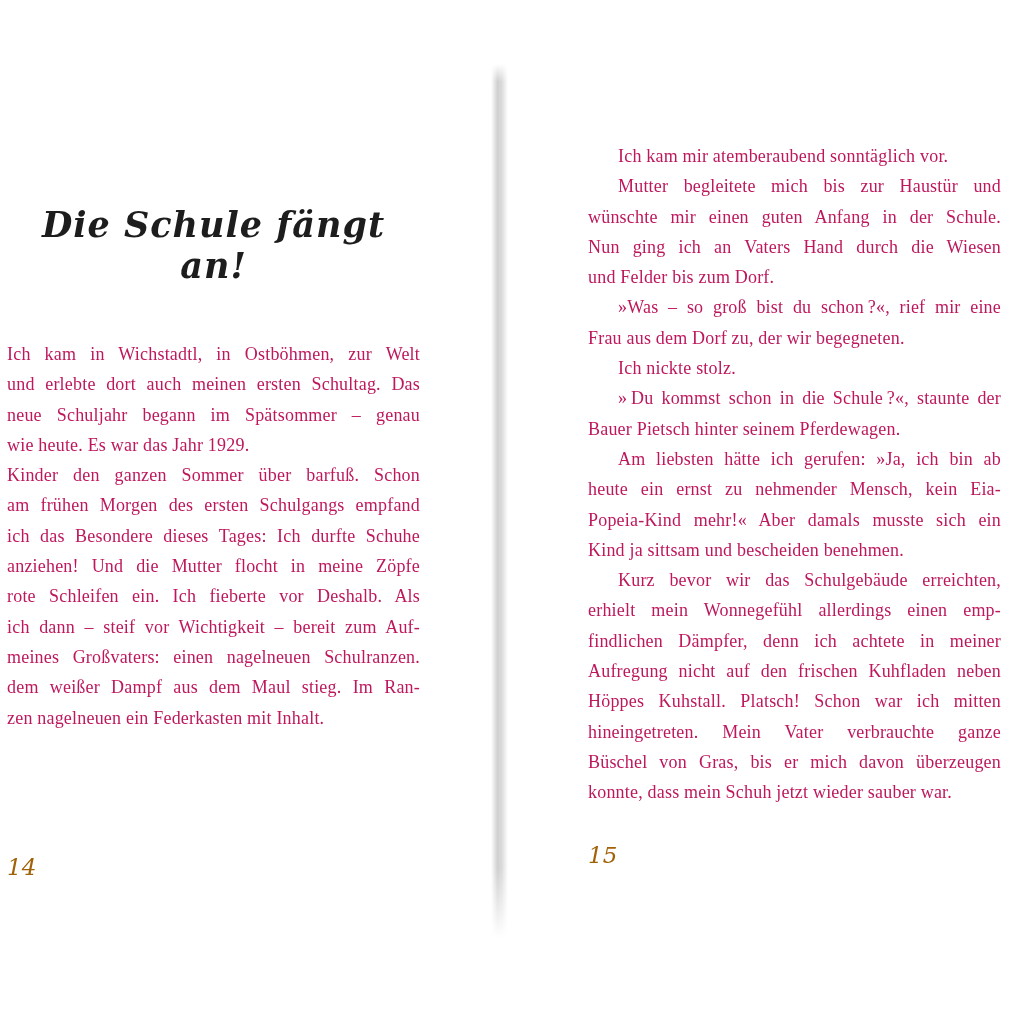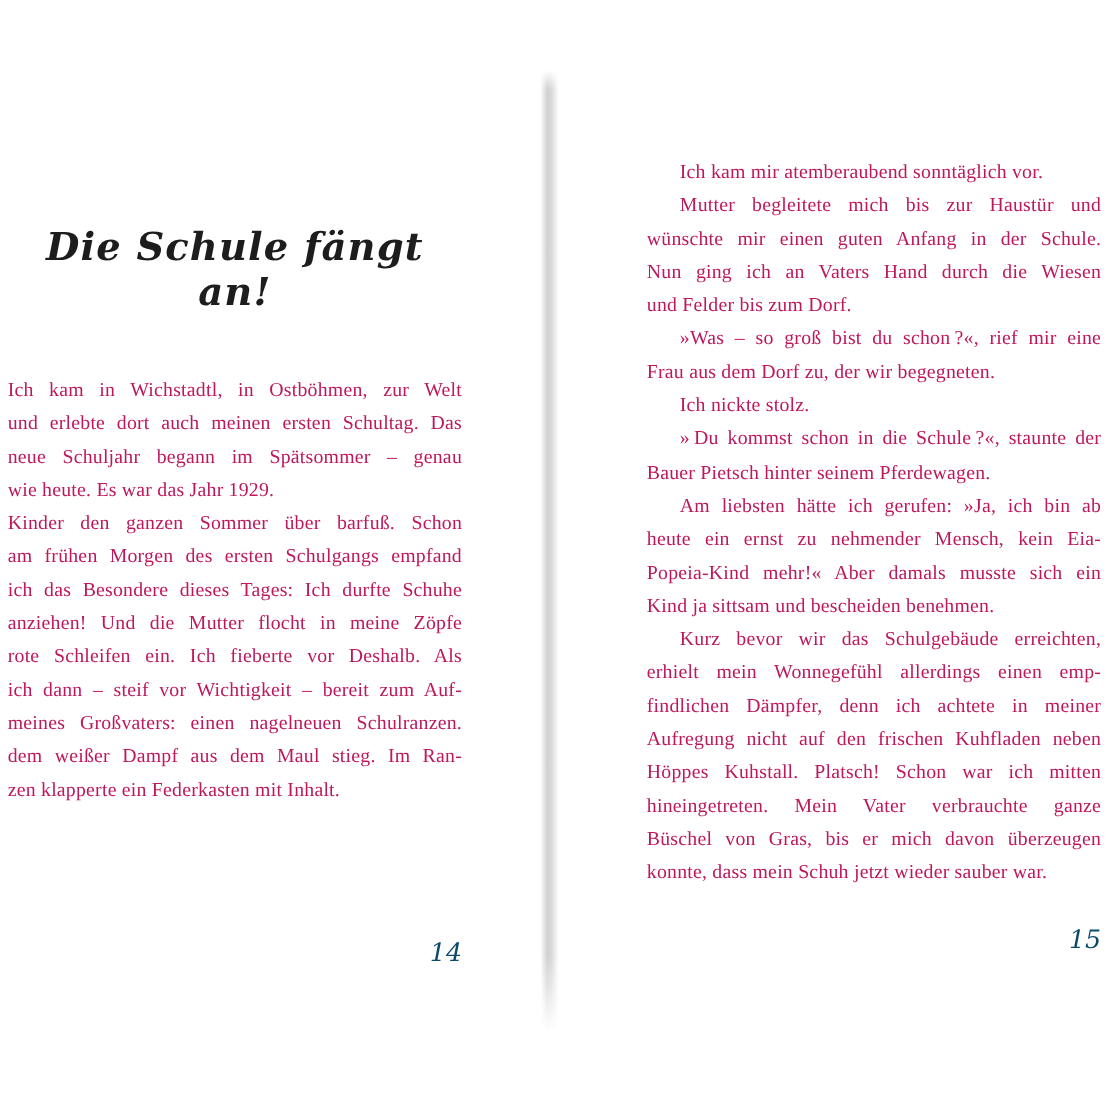--- a/index.html
+++ b/index.html
@@ -66,25 +66,25 @@
     text-align-last: justify;
   }
   .line.last   { text-align-last: left; }
   .line.indent { padding-left: 30px; }
 
   .page-number {
     position: absolute;
     top: 842px;
     left: 0;
     width: 100%;
-    text-align: right;
+    text-align: left;
     font-family: "DejaVu Serif", serif;
     font-style: italic;
     font-size: 23px;
-    color: #0c4a6e;
+    color: #a16207;
   }
 </style>
 </head>
 <body>
 
 <div class="spread">
 
   <div class="gutter"></div>
 
   <section class="page left">
@@ -95,21 +95,21 @@
         <div class="line">neue Schuljahr begann im Spätsommer – genau</div>
         <div class="line last">wie heute. Es war das Jahr 1929.</div>
         <div class="line">Kinder den ganzen Sommer über barfuß. Schon</div>
         <div class="line">am frühen Morgen des ersten Schulgangs empfand</div>
         <div class="line">ich das Besondere dieses Tages: Ich durfte Schuhe</div>
         <div class="line">anziehen! Und die Mutter flocht in meine Zöpfe</div>
         <div class="line">rote Schleifen ein. Ich fieberte vor Deshalb. Als</div>
         <div class="line">ich dann – steif vor Wichtigkeit – bereit zum Auf-</div>
         <div class="line">meines Großvaters: einen nagelneuen Schulranzen.</div>
         <div class="line">dem weißer Dampf aus dem Maul stieg. Im Ran-</div>
-        <div class="line last">zen klapperte ein Federkasten mit Inhalt.</div>
+        <div class="line last">zen nagelneuen ein Federkasten mit Inhalt.</div>
       </div>
     <div class="page-number">14</div>
   </section>
 
   <section class="page right">
     <div class="lines">
         <div class="line indent last">Ich kam mir atemberaubend sonntäglich vor.</div>
         <div class="line indent">Mutter begleitete mich bis zur Haustür und</div>
         <div class="line">wünschte mir einen guten Anfang in der Schule.</div>
         <div class="line">Nun ging ich an Vaters Hand durch die Wiesen</div>

